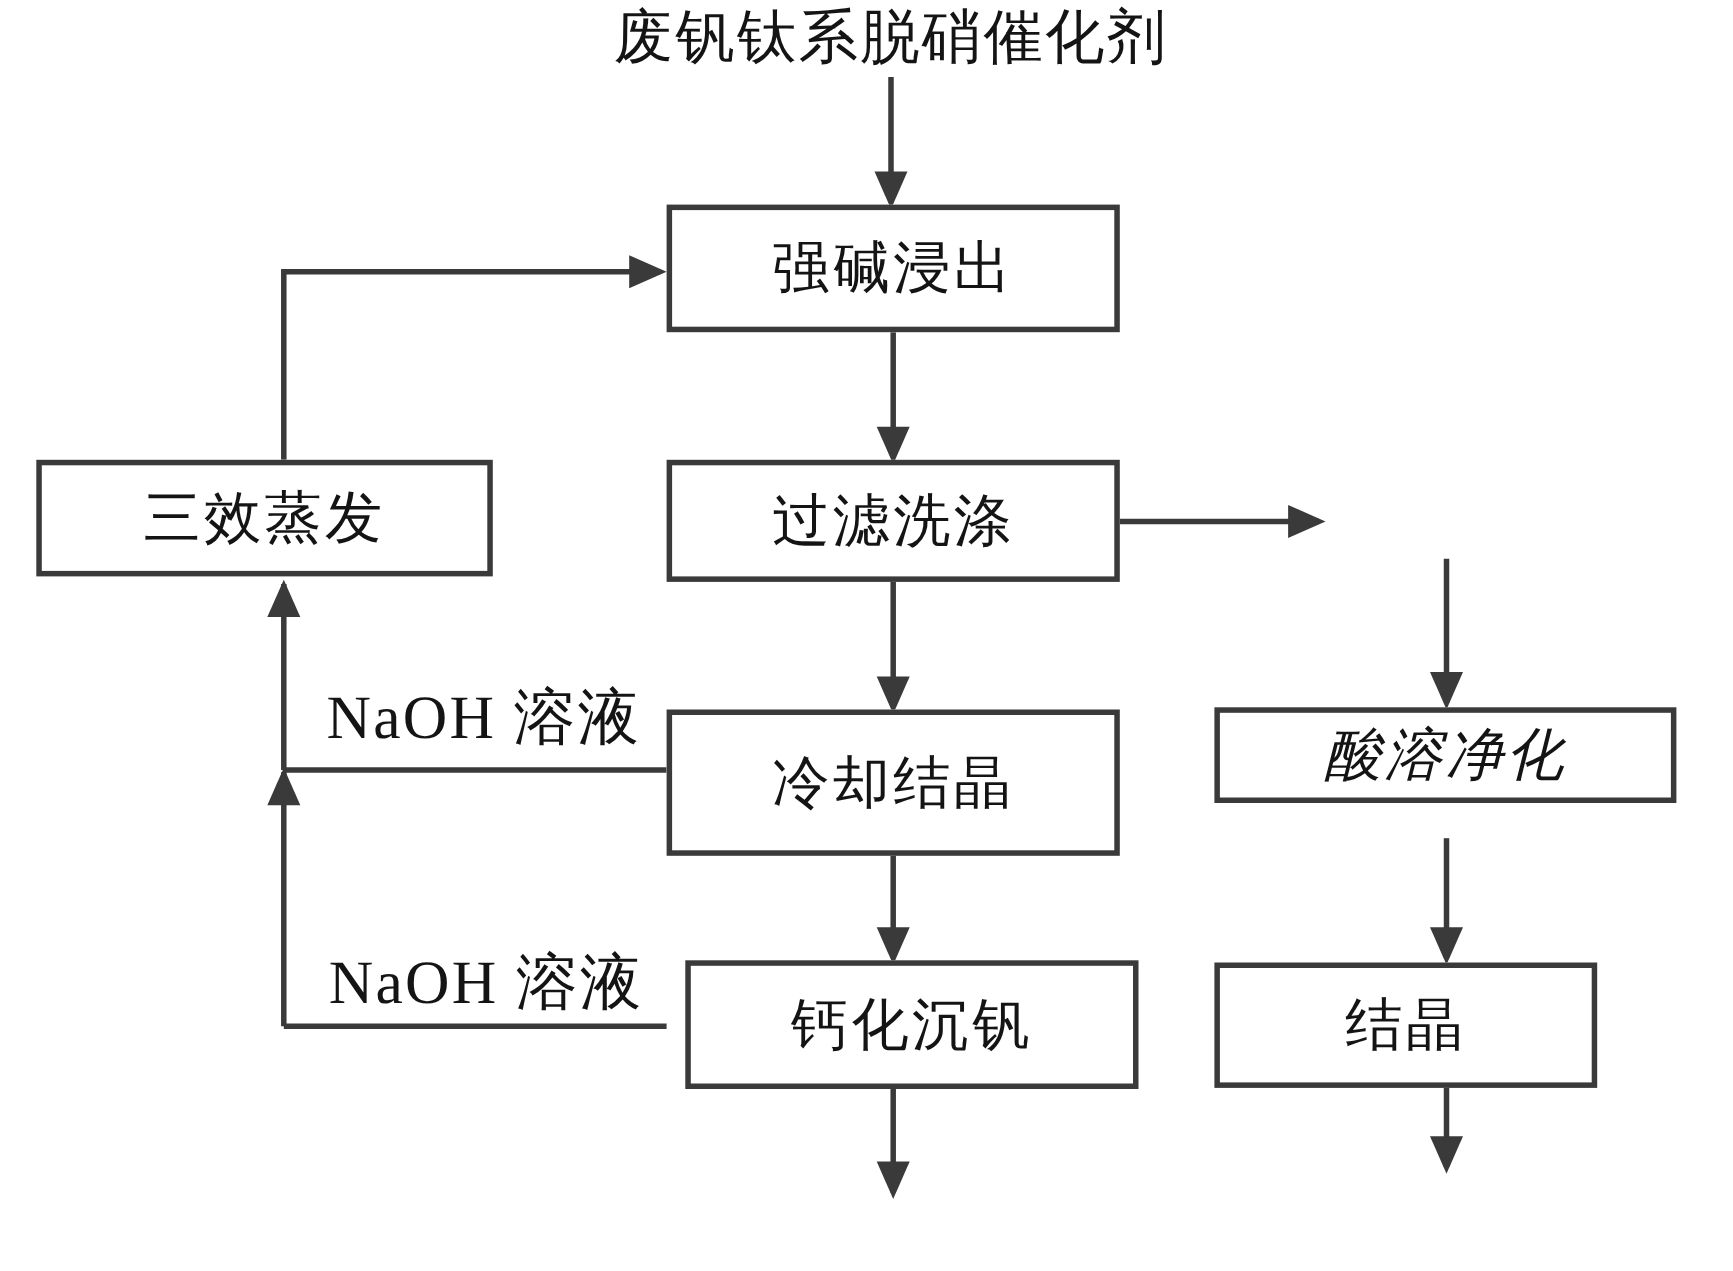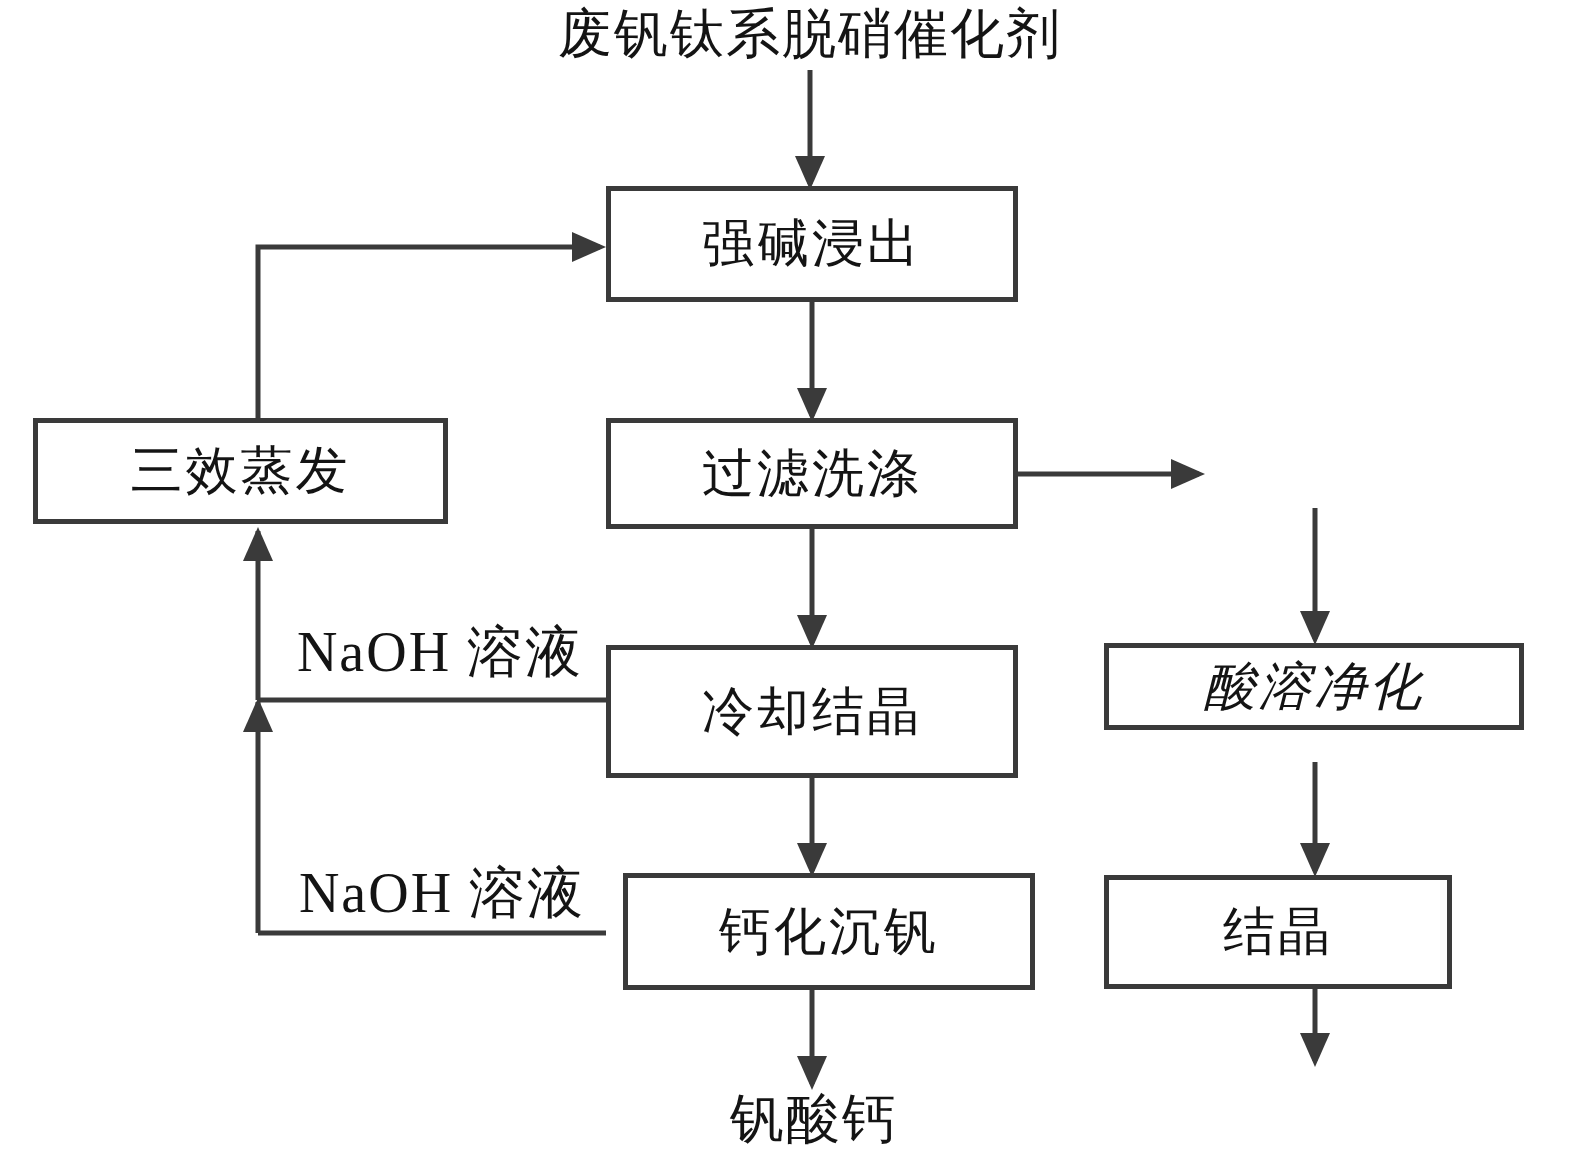--- a/index.html
+++ b/index.html
@@ -111,21 +111,20 @@
     </g>
   </svg>
 
   <div class="flabel title" style="left:810px;top:34px;">废钒钛系脱硝催化剂</div>
 
 
   <div class="flabel naoh" style="left:440px;top:653px;">NaOH 溶液</div>
 
   <div class="flabel naoh" style="left:442px;top:894px;">NaOH 溶液</div>
 
-  <div class="flabel big" style="left:814px;top:1119px;">钒酸钙</div>
 
 
   <div class="node" style="left:606px;top:186px;width:412px;height:116px;font-family:Liberation Mono, monospace;">强碱浸出</div>
 
   <div class="node" style="left:606px;top:418px;width:412px;height:111px;">过滤洗涤</div>
 
   <div class="node" style="left:33px;top:418px;width:415px;height:106px;">三效蒸发</div>
 
   <div class="node" style="left:606px;top:645px;width:412px;height:133px;">冷却结晶</div>
 

